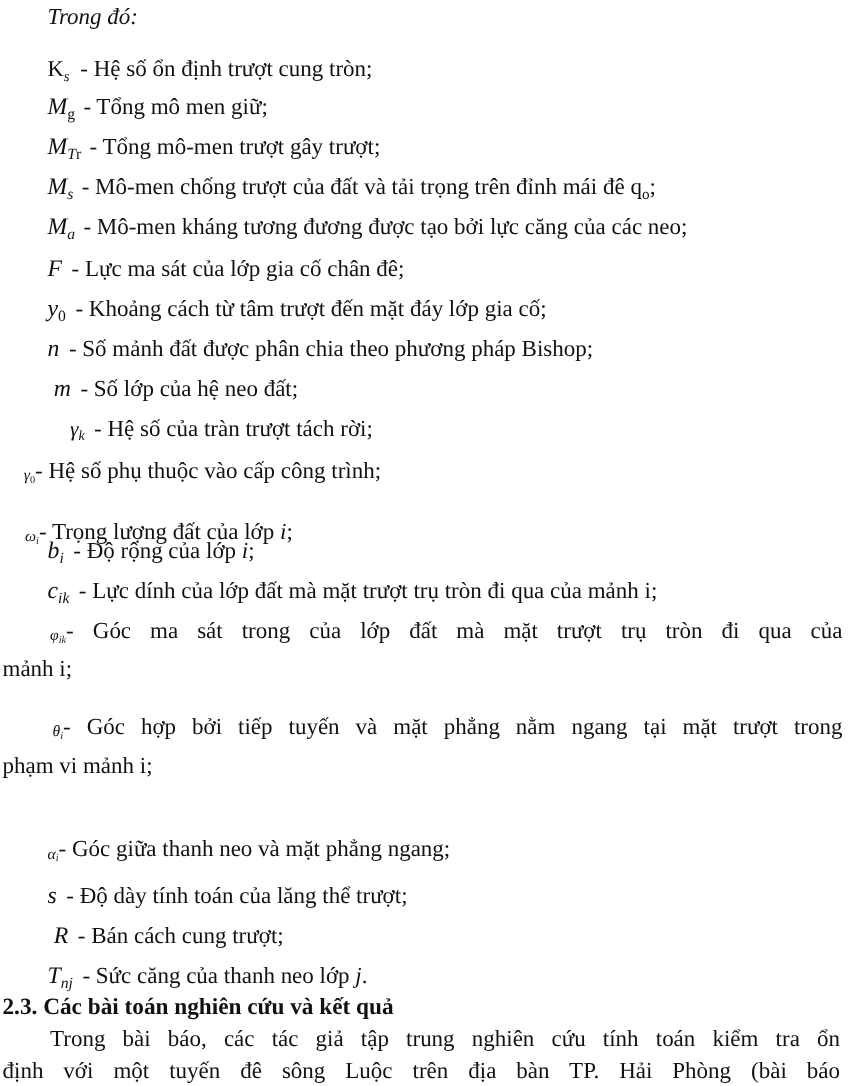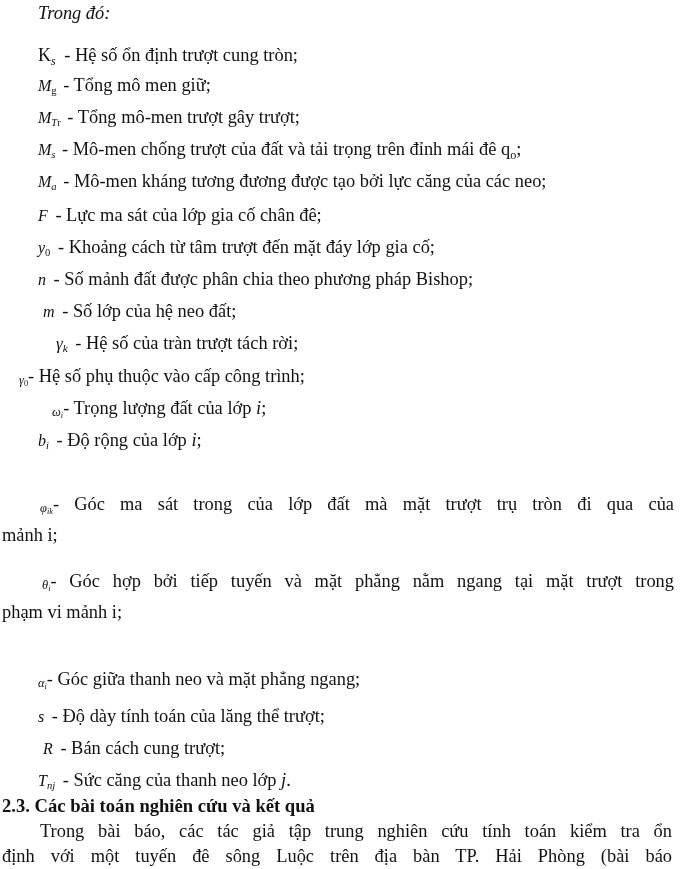--- a/index.html
+++ b/index.html
@@ -41,21 +41,21 @@
   }
   .just {
     text-align: justify;
     text-align-last: justify;
     white-space: normal;
   }
   .ital { font-style: italic; }
   .bold { font-weight: bold; }
   .sym {
     font-style: italic;
-    font-size: 16px;
+    font-size: 19px;
   }
   .symup {
     font-style: normal;
     font-size: 18px;
   }
   .gk {
     font-style: italic;
     font-size: 17px;
   }
   .gksmall {
@@ -128,29 +128,33 @@
 
   <div class="line" style="top:332px; padding-left:56px;">
     <span class="gk"><span>γ</span><sub class="it">k</sub></span>
     <span style="margin-left:3px;">- Hệ số của tràn trượt tách rời;</span>
   </div>
 
   <div class="line" style="top:365px; padding-left:19px;">
     <span class="gksmall"><span>γ</span><sub class="up">0</sub></span><span>- Hệ số phụ thuộc vào cấp công trình;</span>
   </div>
 
-  <div class="line" style="top:397px; padding-left:52px;">
+  <div class="line" style="top:414px; padding-left:20px;">
     <span class="gksmall"><span>ω</span><sub class="it">i</sub></span><span>- Trọng lượng đất của lớp </span><span class="ital">i</span><span>;</span>
   </div>
 
   <div class="line" style="top:429px; padding-left:38px;">
     <span class="sym"><span>b</span><sub class="it">i</sub></span>
     <span style="margin-left:3px;">- Độ rộng của lớp </span><span class="ital">i</span><span>;</span>
   </div>
 
+  <div class="line" style="top:461px; padding-left:38px;">
+    <span class="sym"><span>c</span><sub class="it">ik</sub></span>
+    <span style="margin-left:3px;">- Lực dính của lớp đất mà mặt trượt trụ tròn đi qua của mảnh i;</span>
+  </div>
 
   <div class="wrapline" style="top:493px; padding-left:40px; padding-right:6px;">
     <span class="just" style="display:block;">
       <span class="gksmall"><span>φ</span><sub class="it">ik</sub></span><span>- Góc ma sát trong của lớp đất mà mặt trượt trụ tròn đi qua của</span>
     </span>
   </div>
   <div class="line" style="top:524px; padding-left:2px;">mảnh i;</div>
 
   <div class="wrapline" style="top:570px; padding-left:42px; padding-right:6px;">
     <span class="just" style="display:block;">

